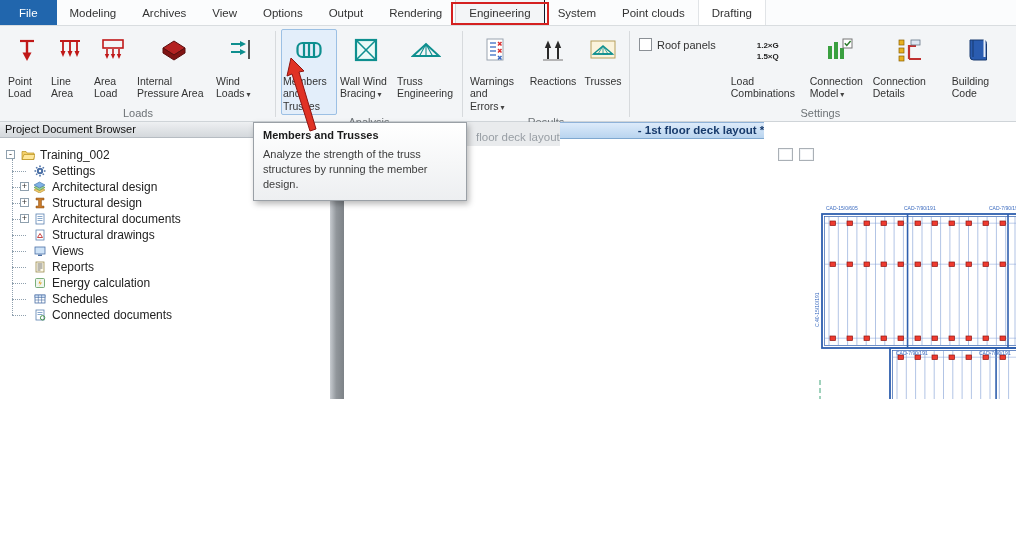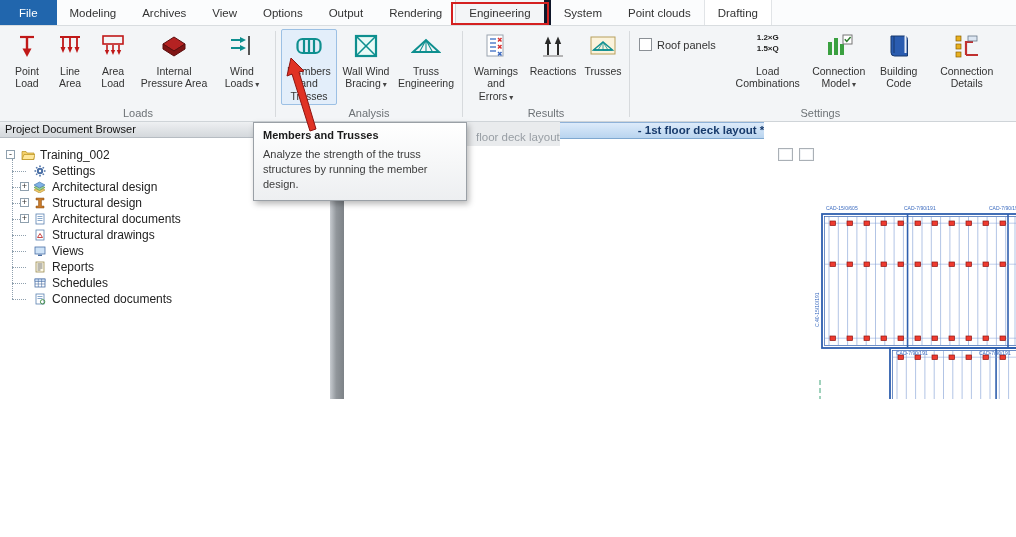--- a/index.html
+++ b/index.html
@@ -4,37 +4,37 @@
 <style>
   *{box-sizing:border-box;margin:0;padding:0}
   html,body{width:1016px;height:537px;overflow:hidden}
   body{font-family:"Liberation Sans","DejaVu Sans",sans-serif;font-size:11.5px;color:#333;background:#fff}
   .app{position:relative;width:1016px;height:399px;overflow:hidden;background:#fff}
 
   
   .tabbar{display:flex;height:26px;background:#fbfcfd;border-bottom:1px solid #d9dde0;align-items:stretch}
   .tab{display:flex;align-items:center;padding:0 13px;position:relative;cursor:default;white-space:nowrap}
   .tab-file{background:#2166ad;color:#fff;padding:0 19px}
-  .tab-active{background:#f3f5f7;border-left:1px solid #cfd4d8;border-right:7px solid #0f172a}
+  .tab-active{background:#f3f5f7;border-left:1px solid #cfd4d8;border-right:1px solid #0f172a}
   .tab-framed{border-left:1px solid #e1e4e7;border-right:1px solid #e1e4e7;background:#fff}
   .tab-redbox{position:absolute;left:-5px;right:-5px;top:2px;bottom:0;border:2px solid #d42020;pointer-events:none}
 
   
   .ribbon{display:flex;height:96px;background:#f3f5f7;border-bottom:1px solid #cfd4d8;padding:1px 2px 0 2px}
   .rgroup{display:flex;flex-direction:column;justify-content:space-between}
   .rbody{display:flex;align-items:flex-start;padding:2px 4px 0 4px;gap:1px}
   .glabel{height:15px;text-align:center;font-size:11px;color:#6d7276;line-height:14px}
   .gsep{width:1px;background:#d7dadd;margin:4px 1px}
   .rbtn{width:42px;display:flex;flex-direction:column;align-items:center;padding:3px 1px 2px;border:1px solid transparent;border-radius:2px;min-height:72px}
   .rbtn.w58{width:56px}
   .rbtn.w62{width:62px}
   .rbtn.wide{width:78px}
   .rbtn.hl{background:#e3eefa;border-color:#9cc0e4}
-  .ricon{height:30px;display:flex;align-items:flex-start;justify-content:center}
-  .rtext{font-size:10.5px;line-height:1.18;text-align:center;color:#333;margin-top:2px}
+  .ricon{height:30px;display:flex;align-items:flex-end;justify-content:center}
+  .rtext{font-size:10.5px;line-height:1.18;color:#333;margin-top:12px}
   .dd{font-size:8px;color:#444;margin-left:2px}
   .cbwrap{display:flex;align-items:center;gap:5px;margin:9px 12px 0 4px;font-size:11px;white-space:nowrap}
   .cb{width:13px;height:13px;background:#fff;border:1px solid #8b9096;display:inline-block}
   .lc{font-size:8px;line-height:1.35;color:#222;text-align:left;font-weight:bold}
 
   
   .content{display:flex;height:405px}
   .left-panel{width:330px;display:flex;flex-direction:column;background:#fff}
   .panel-header{height:16px;background:linear-gradient(#eef0f2,#d4d8dc);border-bottom:1px solid #b6bcc2;font-size:11px;line-height:15px;padding:0 5px;color:#111}
   .tree{flex:1;padding-top:9px;font-size:12px;color:#222;overflow:hidden}
@@ -257,41 +257,41 @@
             <svg width="28" height="26" viewBox="0 0 28 26">
                 <rect x="3" y="9" width="4" height="13" fill="#3aa040"></rect>
                 <rect x="9" y="5" width="4" height="17" fill="#3aa040"></rect>
                 <rect x="15" y="11" width="4" height="11" fill="#3aa040"></rect>
                 <rect x="18" y="2" width="9" height="9" fill="#fff" stroke="#777" stroke-width="1"></rect>
                 <path d="M19.8 6.2 l2 2.2 L25.6 4" fill="none" stroke="#2a7a2a" stroke-width="1.5"></path>
               </svg>
           </span>
           <span class="rtext"><span>Connection Model</span><span class="dd">▾</span></span>
         </div>
-        <div class="rbtn w58">
-          <span class="ricon">
-            <svg width="26" height="26" viewBox="0 0 26 26">
-                <path d="M5 3 h13 a3.5 3.5 0 0 1 3.5 3.5 V23 H8.5 A3.5 3.5 0 0 1 5 19.5 Z" fill="#2a5cb0" stroke="#17386e" stroke-width="1"></path>
-                <rect x="18.5" y="3" width="2" height="17" fill="#e8eef8"></rect>
-                <line x1="8" y1="3" x2="8" y2="20" stroke="#17386e" stroke-width="1"></line>
-              </svg>
-          </span>
-          <span class="rtext"><span>Building Code</span></span>
-        </div>
         <div class="rbtn wide">
           <span class="ricon">
             <svg width="28" height="26" viewBox="0 0 28 26">
                 <rect x="3" y="3" width="5" height="5" fill="#e8b020" stroke="#8a6000" stroke-width="0.7"></rect>
                 <rect x="3" y="11" width="5" height="5" fill="#e8b020" stroke="#8a6000" stroke-width="0.7"></rect>
                 <rect x="3" y="19" width="5" height="5" fill="#e8b020" stroke="#8a6000" stroke-width="0.7"></rect>
                 <path d="M13 22 h12 M13 22 V9 h7" fill="none" stroke="#c03030" stroke-width="2.2"></path>
                 <rect x="15" y="3" width="9" height="5" fill="#dce6f2" stroke="#667788" stroke-width="0.8"></rect>
               </svg>
           </span>
           <span class="rtext"><span>Connection Details</span></span>
+        </div>
+        <div class="rbtn w58">
+          <span class="ricon">
+            <svg width="26" height="26" viewBox="0 0 26 26">
+                <path d="M5 3 h13 a3.5 3.5 0 0 1 3.5 3.5 V23 H8.5 A3.5 3.5 0 0 1 5 19.5 Z" fill="#2a5cb0" stroke="#17386e" stroke-width="1"></path>
+                <rect x="18.5" y="3" width="2" height="17" fill="#e8eef8"></rect>
+                <line x1="8" y1="3" x2="8" y2="20" stroke="#17386e" stroke-width="1"></line>
+              </svg>
+          </span>
+          <span class="rtext"><span>Building Code</span></span>
         </div>
       </div>
       <div class="glabel">Settings</div>
     </div>
   </div>
 
   <div class="content">
     <aside class="left-panel">
       <div class="panel-header">Project Document Browser</div>
       <div class="tree">
@@ -387,20 +387,30 @@
             <span class="ticon">
               <svg width="12" height="12" viewBox="0 0 12 12">
                   <rect x="2" y="1" width="8" height="10" fill="#fffbe8" stroke="#9a8a50" stroke-width="0.8"></rect>
                   <line x1="3.5" y1="3" x2="8.5" y2="3" stroke="#777"></line>
                   <line x1="3.5" y1="5" x2="8.5" y2="5" stroke="#777"></line>
                   <line x1="3.5" y1="7" x2="8.5" y2="7" stroke="#777"></line>
                   <line x1="3.5" y1="9" x2="6.5" y2="9" stroke="#777"></line>
                 </svg>
             </span>
             <span class="tlabel">Reports</span>
+          </div>
+          <div class="trow">
+            <span class="stub"></span>
+            <span class="ticon">
+              <svg width="12" height="12" viewBox="0 0 12 12">
+                  <rect x="1.5" y="1.5" width="9" height="9" rx="1" fill="#eef6ee" stroke="#5a9a5a" stroke-width="0.8"></rect>
+                  <path d="M6.5 2.5 L4.5 6.5 h2 L5 9.5 L8 5.5 h-2 Z" fill="#e0a020"></path>
+                </svg>
+            </span>
+            <span class="tlabel">Energy calculation</span>
           </div>
           <div class="trow">
             <span class="stub"></span>
             <span class="ticon">
               <svg width="12" height="12" viewBox="0 0 12 12">
                   <rect x="1" y="2" width="10" height="8" fill="#fff" stroke="#4a6fa5" stroke-width="0.8"></rect>
                   <rect x="1" y="2" width="10" height="2.4" fill="#cfe0f5" stroke="#4a6fa5" stroke-width="0.6"></rect>
                   <line x1="1" y1="7" x2="11" y2="7" stroke="#4a6fa5" stroke-width="0.6"></line>
                   <line x1="4.3" y1="2" x2="4.3" y2="10" stroke="#4a6fa5" stroke-width="0.6"></line>
                   <line x1="7.6" y1="2" x2="7.6" y2="10" stroke="#4a6fa5" stroke-width="0.6"></line>

